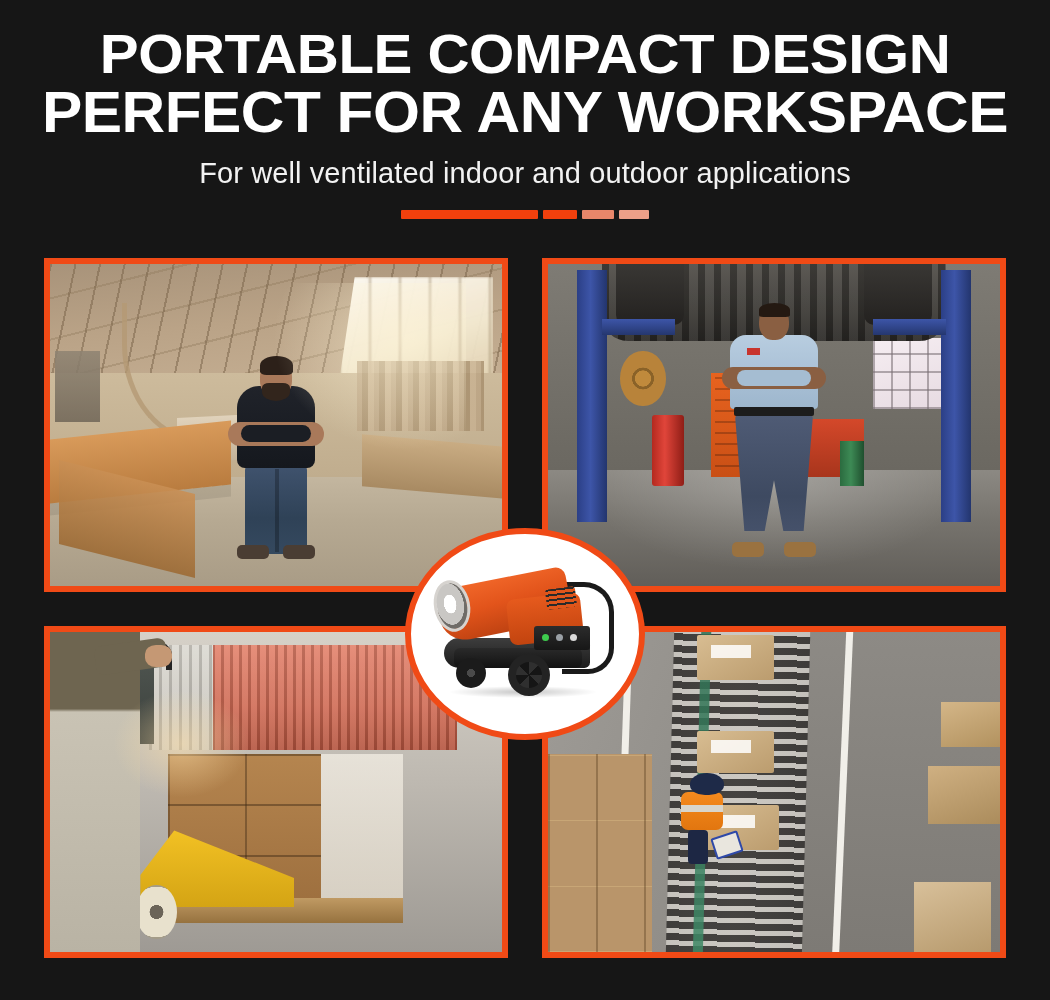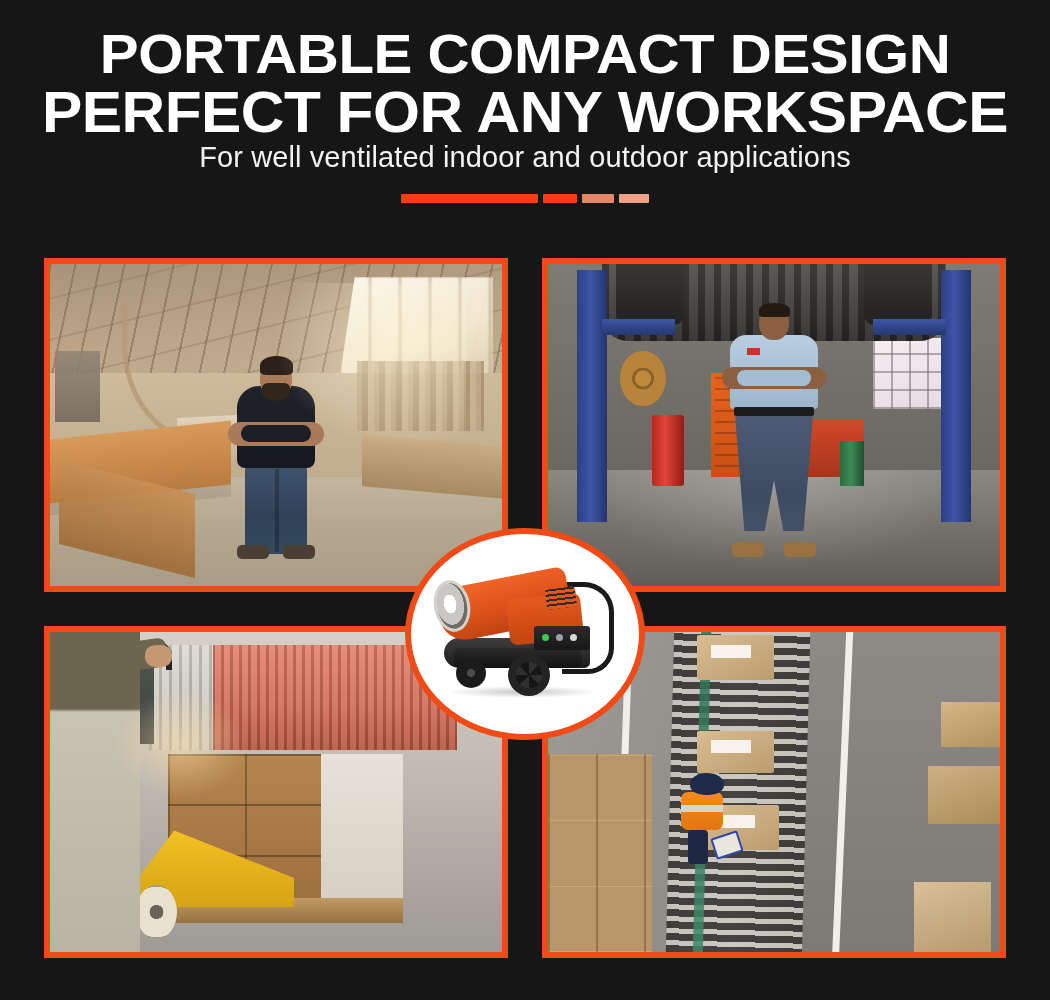--- a/index.html
+++ b/index.html
@@ -23,20 +23,21 @@
     transform:scaleX(1.06);
     transform-origin:center;
     white-space:nowrap;
   }
   .headline-line2 { font-size:57px; }
   .subhead {
     color:#f2f2f2;
     font-size:29px;
     font-weight:300;
     letter-spacing:0.1px;
+    margin-top:16px;
     white-space:nowrap;
   }
 
   
   .divider {
     display:flex; align-items:center; justify-content:center;
     gap:5px; margin-top:20px; height:9px;
   }
   .divider span { display:block; height:9px; border-radius:1px; }
   .seg-1 { width:137px; }

